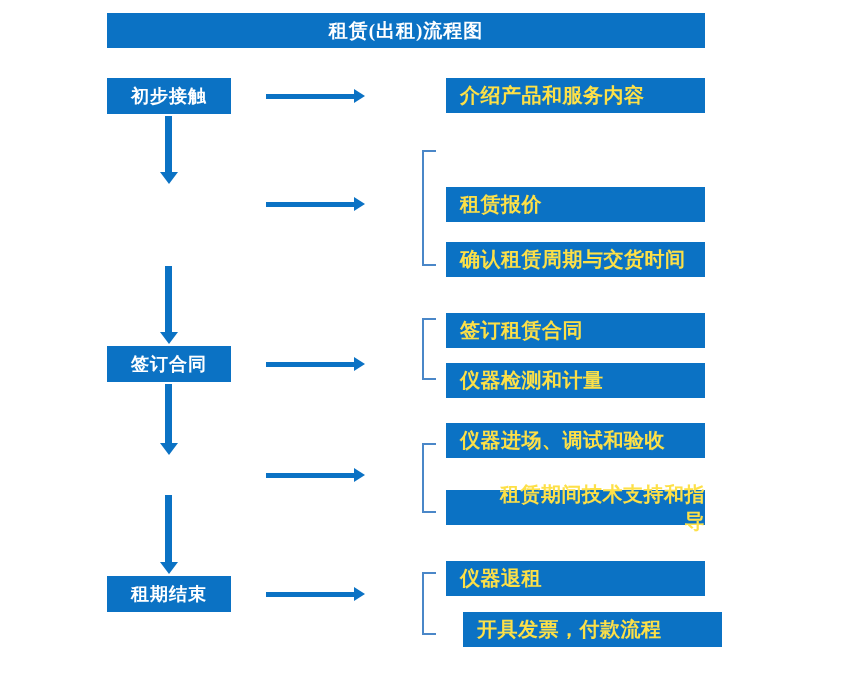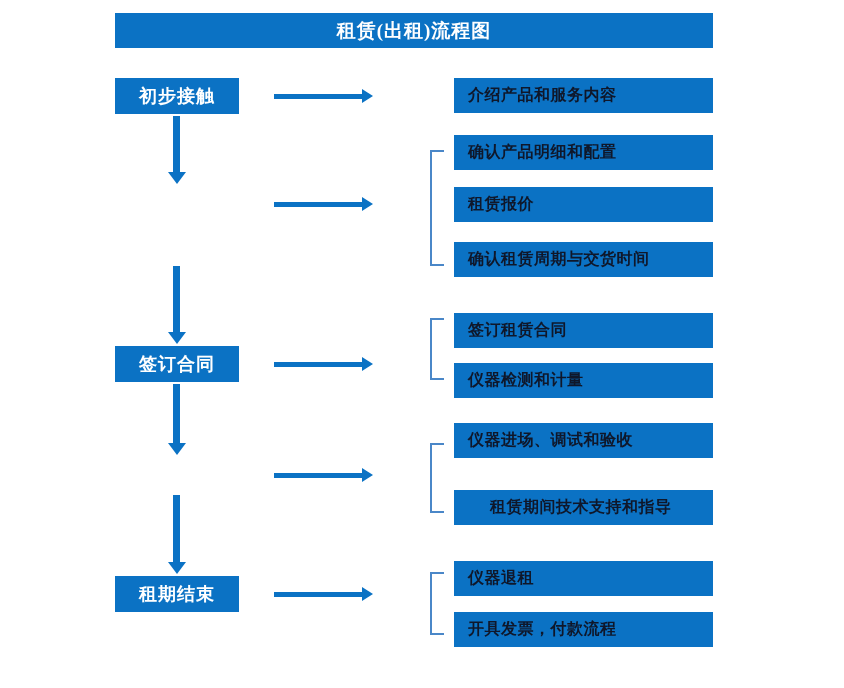--- a/index.html
+++ b/index.html
@@ -3,21 +3,21 @@
 <meta charset="utf-8">
 <style>
   html,body{margin:0;padding:0;}
   body{
     width:844px;height:688px;
     background:#ffffff;
     font-family:"Liberation Serif","DejaVu Serif",serif;
     position:relative;
     overflow:hidden;
   }
-  #stage{position:absolute;left:12px;top:0;width:748px;height:688px;}
+  #stage{position:absolute;left:4px;top:0;width:748px;height:688px;}
 
   .title-bar{
     position:absolute;
     left:103px;top:13px;width:598px;height:35px;
     background:#0B72C4;
     color:#ffffff;
     font-size:19px;
     font-weight:bold;
     display:flex;align-items:center;justify-content:center;
     letter-spacing:1px;
@@ -31,22 +31,22 @@
     font-size:18px;
     font-weight:bold;
     display:flex;align-items:center;justify-content:center;
     letter-spacing:1px;
   }
 
   .detail-box{
     position:absolute;
     left:442px;width:259px;height:35px;
     background:#0B72C4;
-    color:#0f172a;
-    font-size:16px;
+    color:#fde047;
+    font-size:20px;
     font-weight:bold;
     display:flex;align-items:center;
     padding-left:14px;
     box-sizing:border-box;
     letter-spacing:0.5px;
     text-align:right;
   }
 
   
   .h-arrow{position:absolute;height:14px;}
@@ -135,26 +135,25 @@
     <div class="head" style="left:88px;"></div>
   </div>
 
   <div class="bracket" style="left:418px;top:150px;height:116px;"></div>
   <div class="bracket" style="left:418px;top:318px;height:62px;"></div>
   <div class="bracket" style="left:418px;top:443px;height:70px;"></div>
   <div class="bracket" style="left:418px;top:572px;height:63px;"></div>
 
   <div class="detail-box" style="top:78px;">介绍产品和服务内容</div>
 
-  <div class="detail-box" style="top:135px;">确认产品明细和配置</div>
   <div class="detail-box" style="top:187px;">租赁报价</div>
   <div class="detail-box" style="top:242px;">确认租赁周期与交货时间</div>
 
   <div class="detail-box" style="top:313px;">签订租赁合同</div>
   <div class="detail-box" style="top:363px;">仪器检测和计量</div>
 
   <div class="detail-box" style="top:423px;">仪器进场、调试和验收</div>
   <div class="detail-box" style="top:490px;padding-left:36px;">租赁期间技术支持和指导</div>
 
   <div class="detail-box" style="top:561px;">仪器退租</div>
-  <div class="detail-box" style="top:612px;">开具发票，付款流程</div>
+  <div class="detail-box" style="top:612px;margin-left:17px;">开具发票，付款流程</div>
 
 </div>
 
 </body></html>

